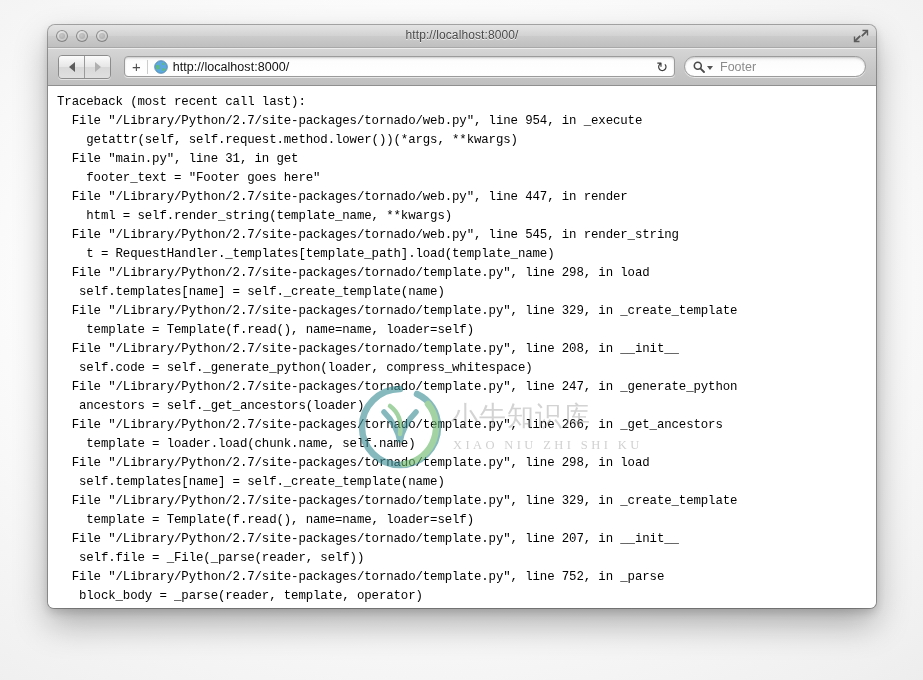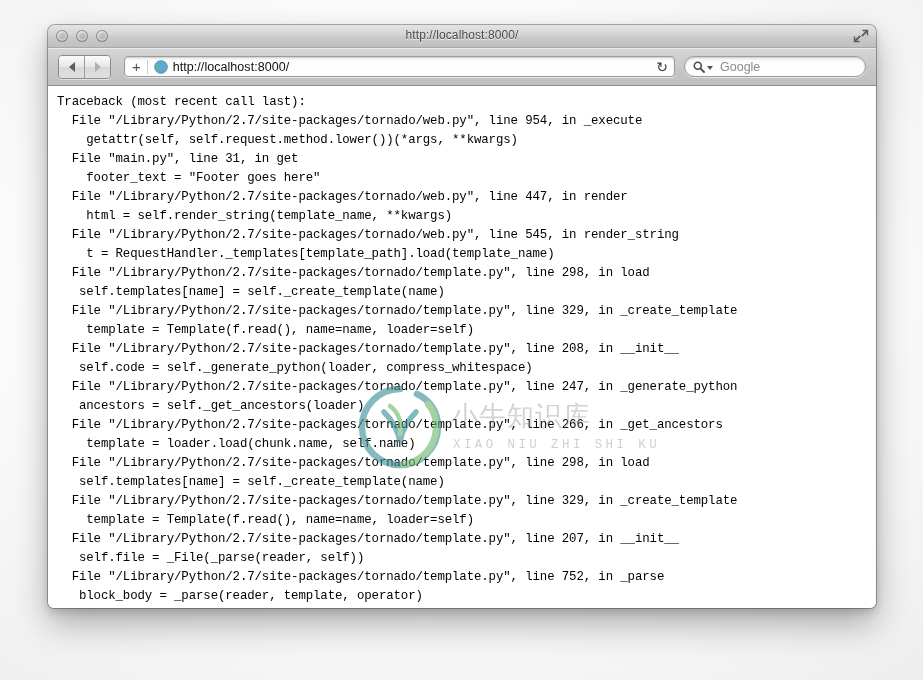--- a/index.html
+++ b/index.html
@@ -252,21 +252,21 @@
     font-family: "DejaVu Sans", sans-serif;
     color: rgba(140,140,140,0.38);
     letter-spacing: 1px;
     white-space: nowrap;
   }
   #wm-py {
     position: absolute;
     left: 99px;
     top: 56px;
     font-size: 12.5px;
-    font-family: Liberation Mono, monospace;
+    font-family: Liberation Serif, serif;
     color: rgba(150,150,150,0.45);
     letter-spacing: 3.4px;
     white-space: nowrap;
   }
 </style>
 </head>
 <body>
 
 <div id="page">
 
@@ -319,21 +319,21 @@
         <span id="url-text" title="Enter address">http://localhost:8000/</span>
         <span id="reload-btn">↻</span>
       </div>
 
       <div id="searchbar">
         <svg id="search-glass" width="12" height="12" viewBox="0 0 12 12">
           <circle cx="4.8" cy="4.8" r="3.5" fill="none" stroke="#4a4a4a" stroke-width="1.6"></circle>
           <path d="M7.6 7.6 L11 11" stroke="#4a4a4a" stroke-width="1.8" stroke-linecap="round"></path>
         </svg>
         <span id="search-caret"></span>
-        <span id="search-placeholder">Google</span>
+        <span id="search-placeholder">Footer</span>
       </div>
 
     </div>
 
     <div id="content">
       <pre id="traceback">Traceback (most recent call last):
   File "/Library/Python/2.7/site-packages/tornado/web.py", line 954, in _execute
     getattr(self, self.request.method.lower())(*args, **kwargs)
   File "main.py", line 31, in get
     footer_text = "Footer goes here"

